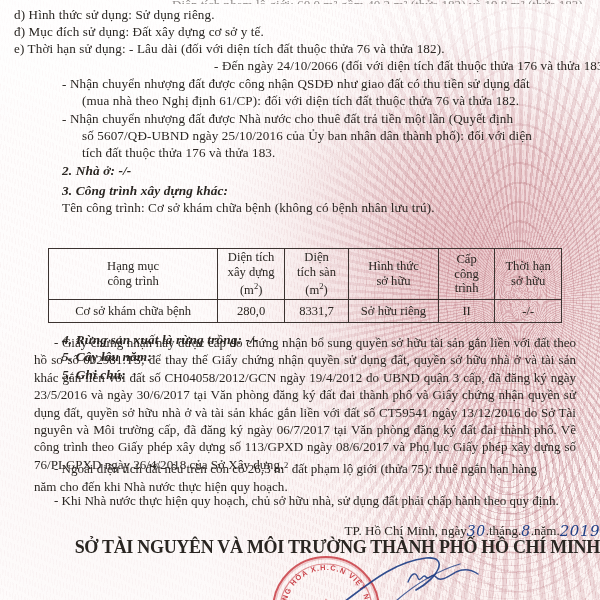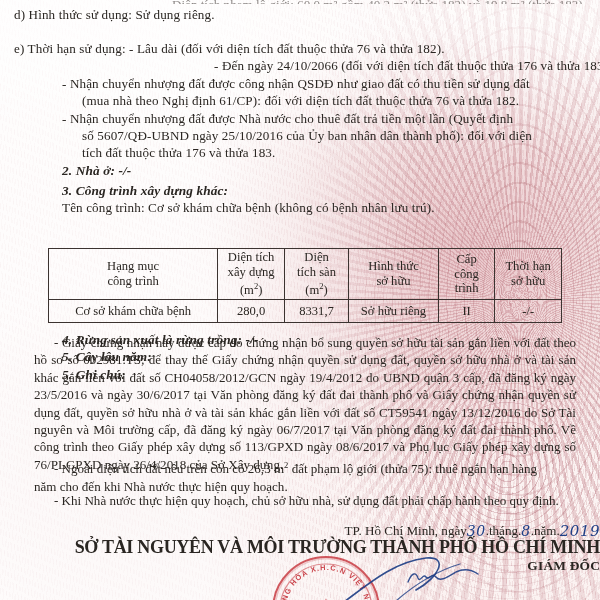--- a/index.html
+++ b/index.html
@@ -158,20 +158,23 @@
 </div>
 
 <div id="content">
 
   <div class="clip-top">Diện tích phạm lộ giới: 60,0 m² gồm 40,2 m² (thửa 182) và 19,8 m² (thửa 183).</div>
 
   <div class="blk" style="top:6px;">
     <div class="line">d) Hình thức sử dụng: Sử dụng riêng.</div>
   </div>
 
+  <div class="blk" style="top:23px;">
+    <div class="line">đ) Mục đích sử dụng: Đất xây dựng cơ sở y tế.</div>
+  </div>
 
   <div class="blk" style="top:40px;">
     <div class="line">e) Thời hạn sử dụng: - Lâu dài (đối với diện tích đất thuộc thửa 76 và thửa 182).</div>
     <div class="line ind-hang">- Đến ngày 24/10/2066 (đối với diện tích đất thuộc thửa 176 và thửa 183).</div>
   </div>
 
   <div class="blk" style="top:75px;">
     <div class="line ind1">- Nhận chuyển nhượng đất được công nhận QSDĐ như giao đất có thu tiền sử dụng đất</div>
     <div class="line ind2">(mua nhà theo Nghị định 61/CP): đối với diện tích đất thuộc thửa 76 và thửa 182.</div>
     <div class="line ind1">- Nhận chuyển nhượng đất được Nhà nước cho thuê đất trả tiền một lần (Quyết định</div>
@@ -254,23 +257,20 @@
   </div>
 
   <div class="footer" style="top:521px;">
     <span class="place-line"><span>TP. Hồ Chí Minh, ngày</span><span class="hand">30</span><span>.</span><span>tháng</span><span>.</span><span class="hand">8</span><span>.</span><span>năm</span><span>.</span><span class="hand yr">2019</span></span>
   </div>
 
   <div class="footer" style="top:539px;">
     <div class="org">SỞ TÀI NGUYÊN VÀ MÔI TRƯỜNG THÀNH PHỐ HỒ CHÍ MINH</div>
   </div>
 
-  <div class="footer" style="top:556px;">
-    <span class="role">GIÁM ĐỐC</span>
-  </div>
 
 </div>
 
 <div class="seal">
   <svg viewBox="0 0 104 104">
     <defs>
       <path id="arcTop" d="M 12,52 A 40,40 0 0 1 92,52" fill="none"></path>
       <path id="arcBot" d="M 16,52 A 36,36 0 0 0 88,52" fill="none"></path>
     </defs>
     <circle cx="52" cy="52" r="46" fill="none" stroke="rgba(198,52,60,.55)" stroke-width="1.2"></circle>

